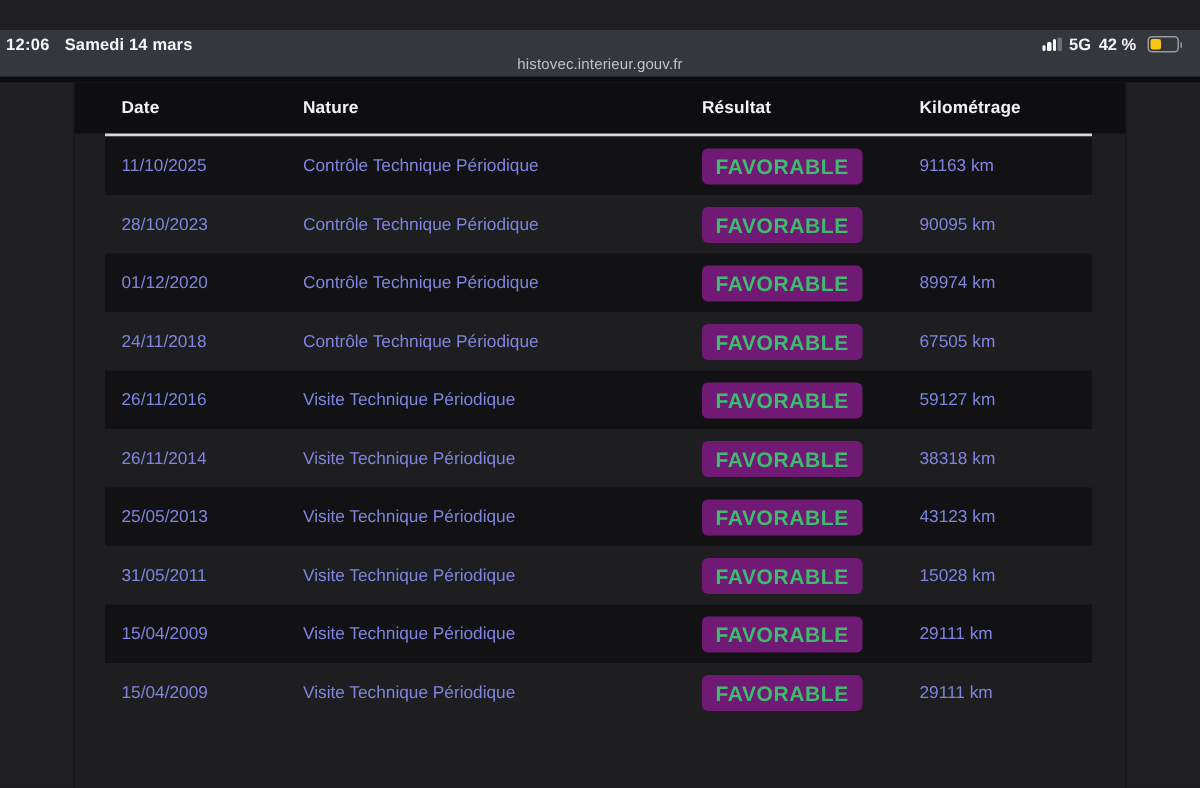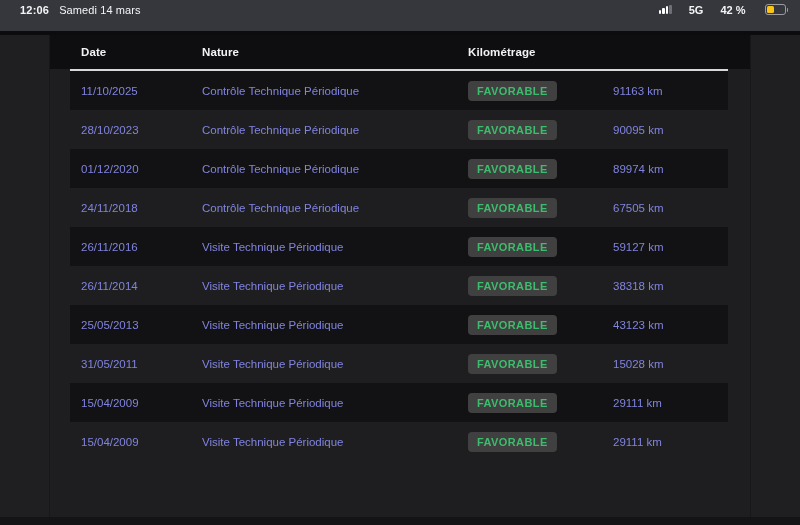--- a/index.html
+++ b/index.html
@@ -17,27 +17,28 @@
     height: 31px;
     background: #35373c;
     position: relative;
     color: #f5f5f7;
   }
   .status-row {
     height: 16px;
     display: flex;
     justify-content: space-between;
     align-items: center;
-    padding: 3px 12px 0 20px;
+    padding: 3px 12px 0 4px;
     font-size: 11px;
+    margin-top: 20px;
   }
   .status-left { display: flex; align-items: center; gap: 10px; }
   .status-time { font-weight: 700; letter-spacing: 0.2px; }
-  .status-date { font-weight: 400; letter-spacing: 0.1px; }
-  .status-right { display: flex; align-items: center; gap: 17px; font-weight: 600; }
+  .status-date { font-weight: 700; letter-spacing: 0.1px; }
+  .status-right { display: flex; align-items: center; gap: 5px; font-weight: 600; }
   .signal-icon { display: inline-flex; align-items: flex-end; gap: 1px; height: 9px; }
   .signal-icon i { display: block; width: 2.5px; border-radius: 1px; background: #ffffff; }
   .signal-icon i.b1 { height: 4px; }
   .signal-icon i.b2 { height: 6px; }
   .signal-icon i.b3 { height: 8px; }
   .signal-icon i.b4 { height: 9.5px; background: #6e7076; }
   .battery-icon { display: inline-flex; align-items: center; margin-left: 2px; }
   .battery-body {
     width: 21px; height: 10.5px;
     border: 1px solid #9a9a9f;
@@ -107,23 +108,23 @@
     padding-left: 11px;
     font-size: 11.5px;
     color: #8184de;
   }
   .row:nth-child(odd) { background: #121215; }
   .cell-resultat { justify-self: start; }
   .badge {
     display: inline-block;
     padding: 4px 9px;
     border-radius: 4px;
-    background: #404040;
+    background: #701a75;
     color: #3ebc6d;
-    font-size: 11px;
+    font-size: 14px;
     font-weight: 700;
     letter-spacing: 0.4px;
   }
 
   .bottom-strip { height: 8px; background: #141417; }
 </style>
 </head>
 <body>
 
 <div class="chrome">
@@ -142,29 +143,33 @@
       <span>5G</span>
       <span>42 %</span>
       <span class="battery-icon">
         <span class="battery-body">
             <span class="battery-fill"></span>
           </span>
           <span class="battery-tip"></span>
       </span>
     </div>
   </div>
+  <div class="url-row">
+    <span>histovec.interieur.gouv.fr</span>
+  </div>
 </div>
 
 <div class="black-strip"></div>
 
 <div class="page">
   <div class="card">
     <div class="header-band">
       <span>Date</span>
       <span>Nature</span>
+      <span>Résultat</span>
       <span>Kilométrage</span>
     </div>
     <div class="rule"></div>
     <div class="rows">
   <div class="row">
     <span class="cell-date">11/10/2025</span>
     <span class="cell-nature">Contrôle Technique Périodique</span>
     <span class="cell-resultat">
       <span class="badge">FAVORABLE</span>
     </span>

